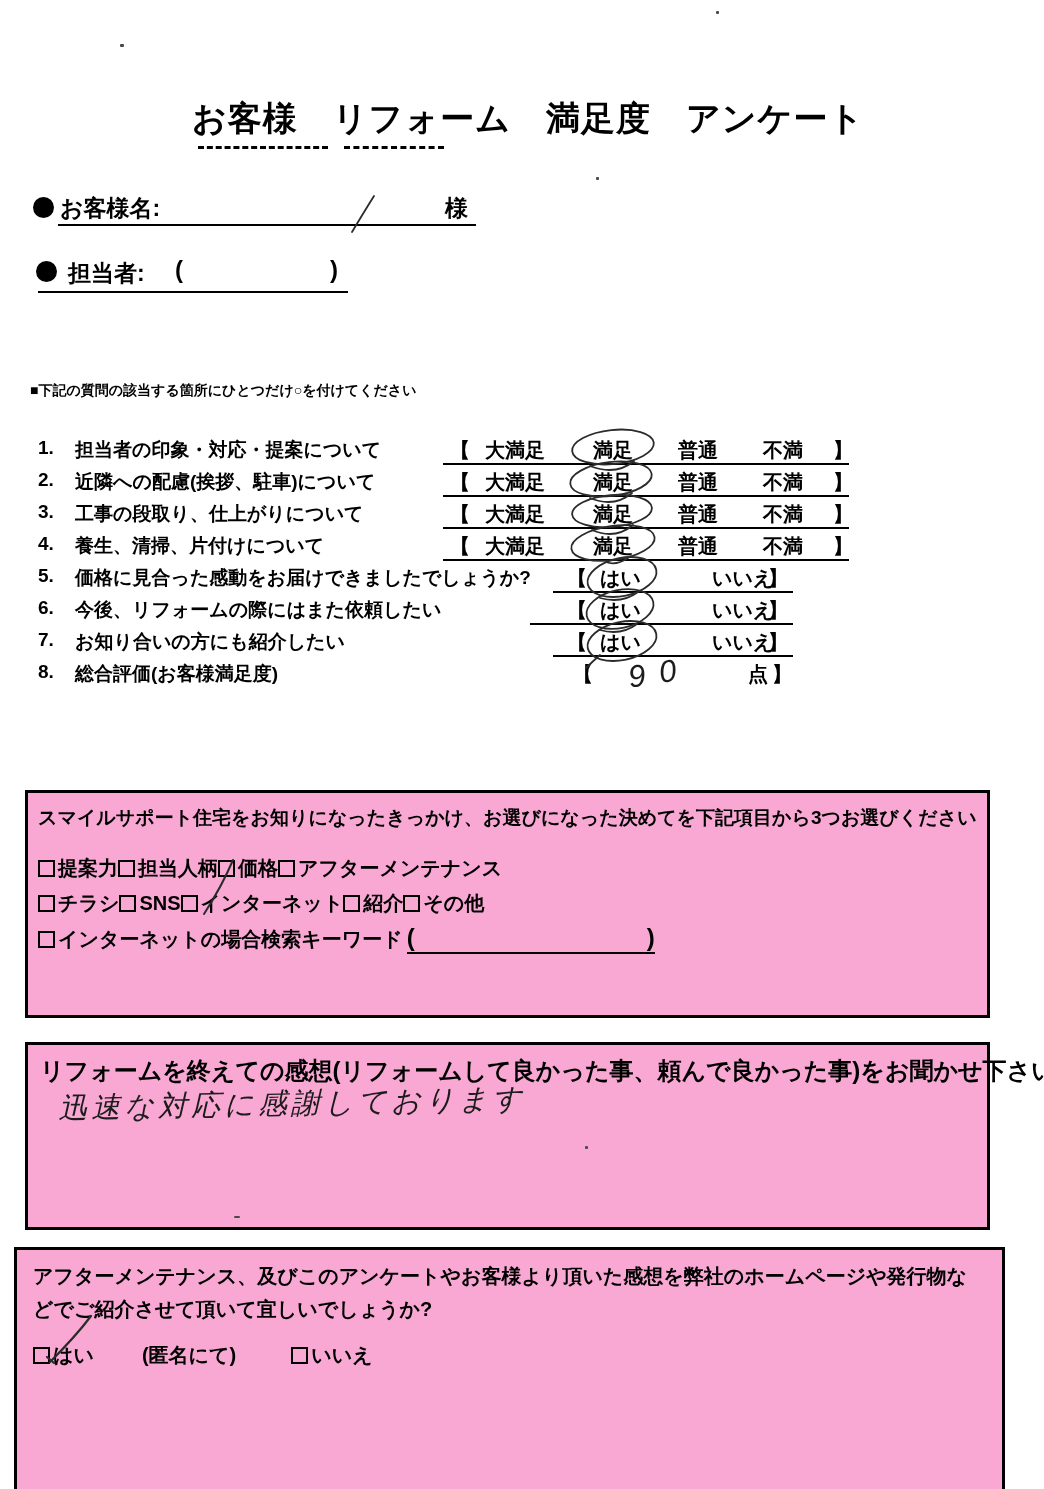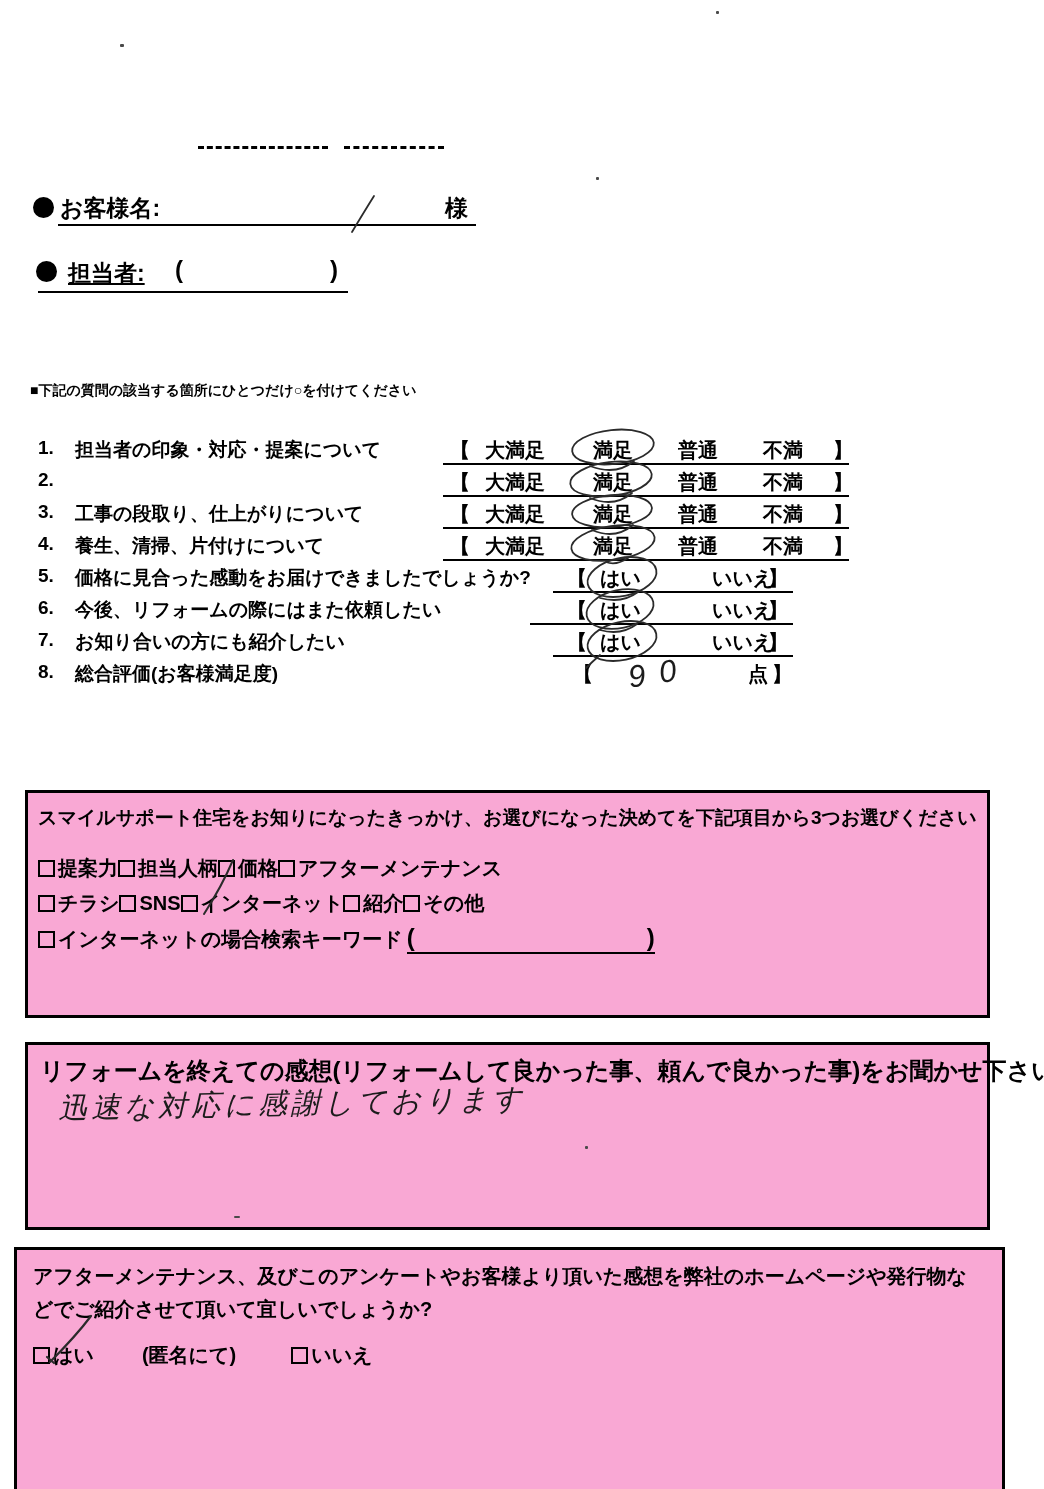--- a/index.html
+++ b/index.html
@@ -36,50 +36,52 @@
   .freehand{position:absolute;font-size:29px;letter-spacing:4px;white-space:nowrap;transform:rotate(-1.2deg);transform-origin:left top;}
   
   #marks{position:absolute;left:0;top:0;z-index:9;pointer-events:none;}
   .noise{position:absolute;background:#4a4a4a;border-radius:1px;}
 </style>
 </head>
 <body>
 
 <div id="page">
 
+  <div class="abs title" style="left:192px;top:96px;">お客様　リフォーム　満足度　アンケート</div>
   <div class="abs title-dash" style="left:198px;top:146px;width:130px;"></div>
   <div class="abs title-dash" style="left:344px;top:146px;width:100px;"></div>
 
   <div class="abs bullet" style="left:33px;top:197px;"></div>
   <span class="abs line-label" style="left:60px;top:193px;">お客様名:</span>
   <div class="abs rule" style="left:58px;top:224px;width:418px;"></div>
   <span class="abs line-label" style="left:445px;top:193px;">様</span>
 
   <div class="abs bullet" style="left:36px;top:261px;"></div>
-  <span class="abs line-label" style="left:68px;top:258px;text-decoration:underline;">担当者:</span>
+  <span class="abs line-label" style="left:68px;top:258px;">担当者:</span>
   <span class="abs paren" style="left:175px;top:256px;">(</span>
   <span class="abs paren" style="left:330px;top:256px;">)</span>
   <div class="abs rule" style="left:38px;top:291px;width:310px;"></div>
 
   <div class="abs instruction" style="left:30px;top:382px;">■下記の質問の該当する箇所にひとつだけ○を付けてください</div>
 
   <div class="q-row" style="top:437px;">
     <span class="q-no" style="left:38px;">1.</span>
     <span class="q-text" style="left:75px;">担当者の印象・対応・提案について</span>
     <span class="opt" style="left:450px;">【</span>
     <span class="opt" style="left:485px;">大満足</span>
     <span class="opt" style="left:593px;">満足</span>
     <span class="opt" style="left:678px;">普通</span>
     <span class="opt" style="left:763px;">不満</span>
     <span class="opt" style="left:833px;">】</span>
     <div class="opt-underline" style="left:443px;width:406px;"></div>
   </div>
 
   <div class="q-row" style="top:469px;">
     <span class="q-no" style="left:38px;">2.</span>
+    <span class="q-text" style="left:75px;">近隣への配慮(挨拶、駐車)について</span>
     <span class="opt" style="left:450px;">【</span>
     <span class="opt" style="left:485px;">大満足</span>
     <span class="opt" style="left:593px;">満足</span>
     <span class="opt" style="left:678px;">普通</span>
     <span class="opt" style="left:763px;">不満</span>
     <span class="opt" style="left:833px;">】</span>
     <div class="opt-underline" style="left:443px;width:406px;"></div>
   </div>
 
   <div class="q-row" style="top:501px;">

